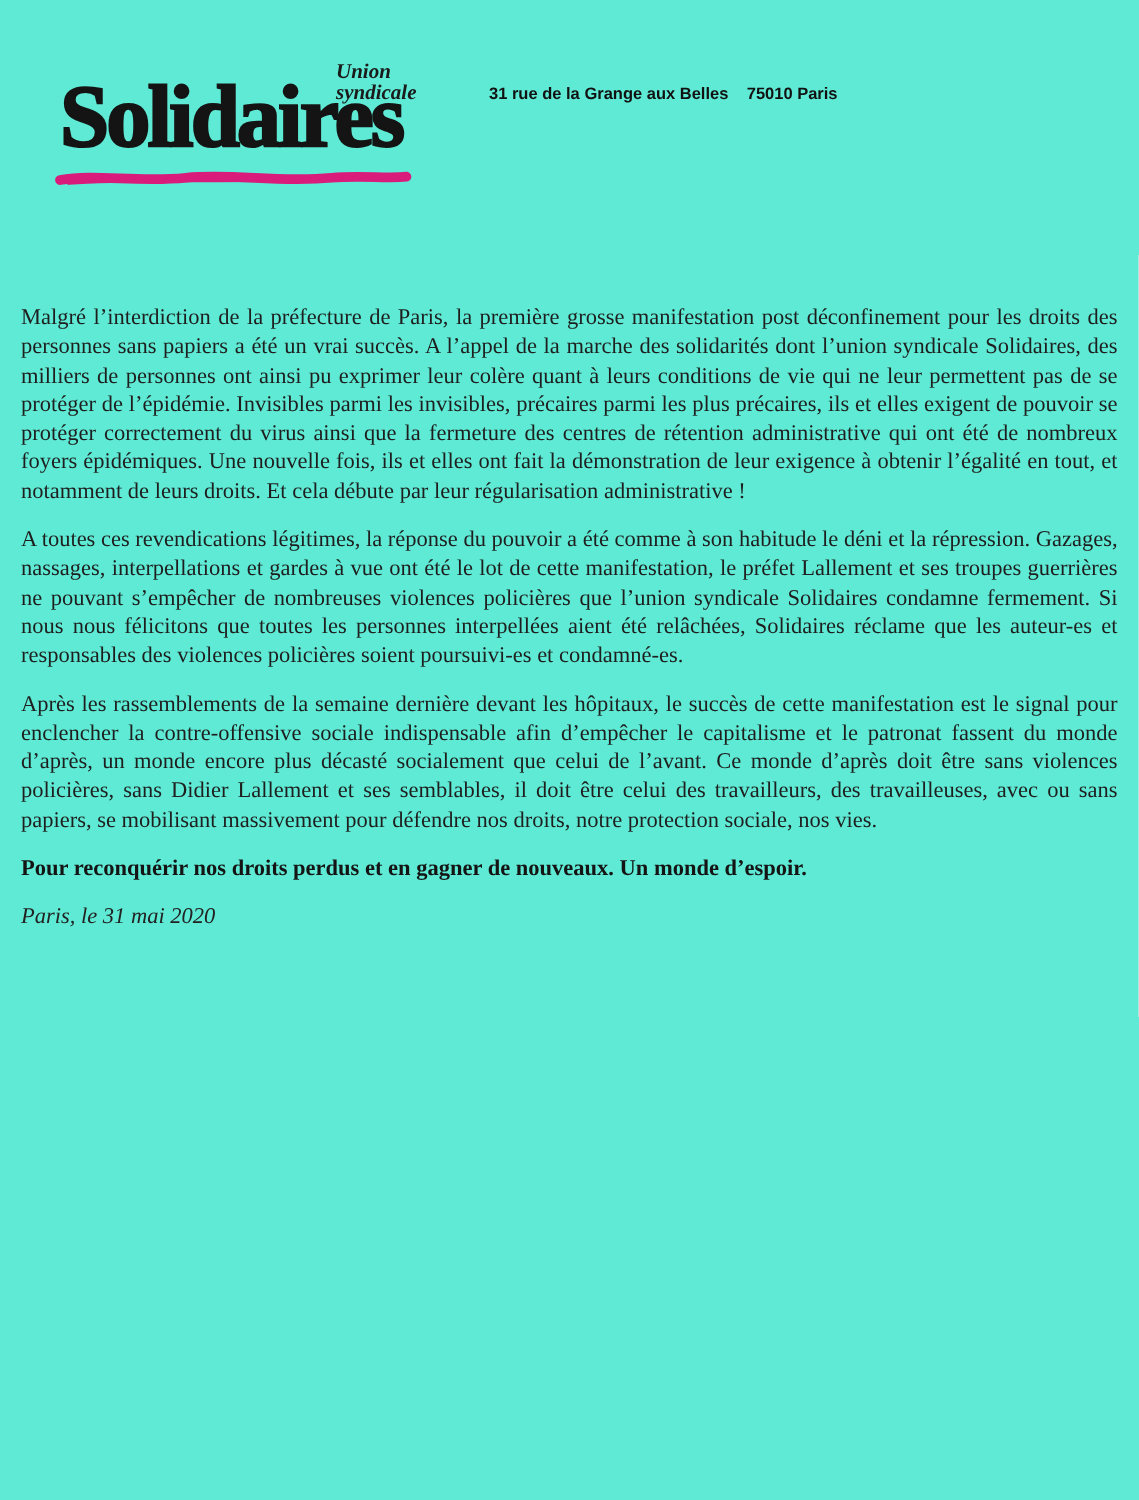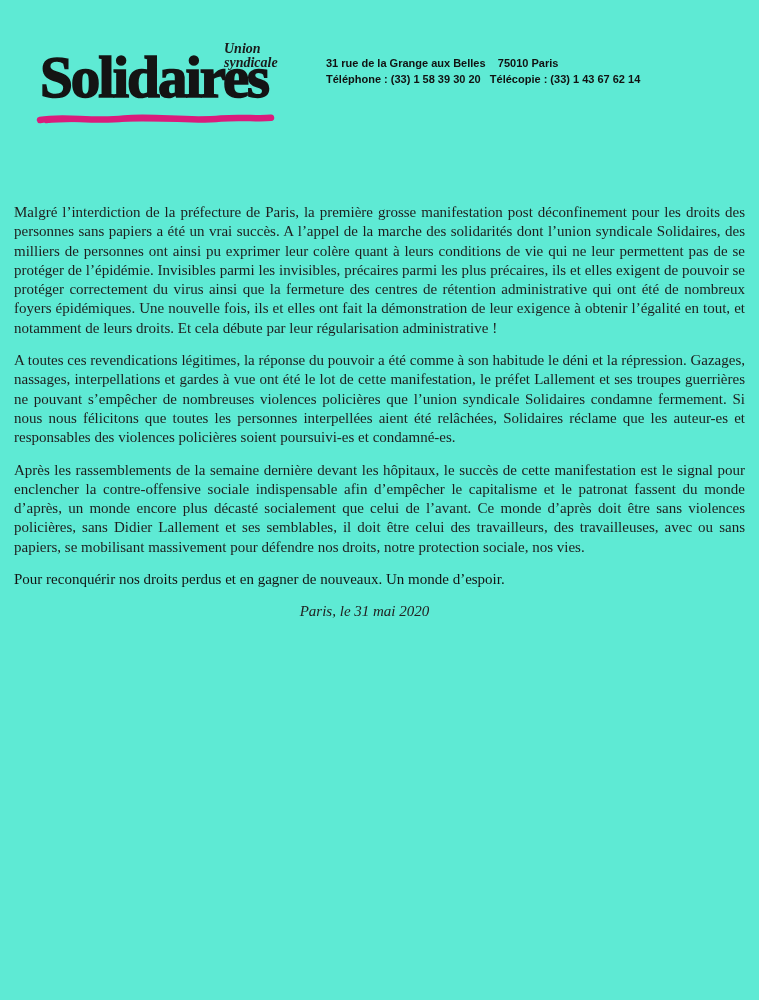--- a/index.html
+++ b/index.html
@@ -90,27 +90,27 @@
     top: 203px;
     width: 731px;
     font-family: "Liberation Serif", serif;
     font-size: 15px;
     line-height: 19.3px;
     text-align: justify;
     color: #1e1e1e;
   }
   .doc-body p { margin: 0 0 13px 0; }
   .emphasis-line {
-    font-weight: normal;
+    font-weight: bold;
     text-align: left;
     color: #141414;
   }
   .dateline {
     margin-top: 13px;
-    text-align: center;
+    text-align: left;
     font-style: italic;
     padding-right: 30px;
     color: #222222;
   }
 </style>
 </head>
 <body>
 
 <div class="page">
 
@@ -118,21 +118,20 @@
     <div class="logo-wordmark">Solidaires</div>
     <div class="logo-union">Union
 syndicale</div>
     <svg class="logo-underline" viewBox="0 0 240 16" aria-hidden="true">
       <path d="M4 9 C 28 4.5, 55 11, 88 7.5 C 120 4.5, 150 11, 185 7.5 C 205 5.8, 222 8.2, 235 6.8" fill="none" stroke="#d91c7c" stroke-width="6.5" stroke-linecap="round"></path>
       <path d="M10 10.5 C 50 7, 110 10, 170 8 C 195 7.2, 215 8, 228 7.2" fill="none" stroke="#d91c7c" stroke-width="3.5" stroke-linecap="round"></path>
     </svg>
 
     <div class="contact-block">
       <div class="contact-line">31 rue de la Grange aux Belles    75010 Paris</div>
-      <div class="contact-line">Téléphone : (33) 1 58 39 30 20   Télécopie : (33) 1 43 67 62 14</div>
     </div>
   </div>
 
 
   <div class="doc-body">
     <p>Malgré l’interdiction de la préfecture de Paris, la première grosse manifestation post déconfinement pour les droits des personnes sans papiers a été un vrai succès. A l’appel de la marche des solidarités dont l’union syndicale Solidaires, des milliers de personnes ont ainsi pu exprimer leur colère quant à leurs conditions de vie qui ne leur permettent pas de se protéger de l’épidémie. Invisibles parmi les invisibles, précaires parmi les plus précaires, ils et elles exigent de pouvoir se protéger correctement du virus ainsi que la fermeture des centres de rétention administrative qui ont été de nombreux foyers épidémiques. Une nouvelle fois, ils et elles ont fait la démonstration de leur exigence à obtenir l’égalité en tout, et notamment de leurs droits. Et cela débute par leur régularisation administrative !</p>
     <p>A toutes ces revendications légitimes, la réponse du pouvoir a été comme à son habitude le déni et la répression. Gazages, nassages, interpellations et gardes à vue ont été le lot de cette manifestation, le préfet Lallement et ses troupes guerrières ne pouvant s’empêcher de nombreuses violences policières que l’union syndicale Solidaires condamne fermement. Si nous nous félicitons que toutes les personnes interpellées aient été relâchées, Solidaires réclame que les auteur-es et responsables des violences policières soient poursuivi-es et condamné-es.</p>
     <p>Après les rassemblements de la semaine dernière devant les hôpitaux, le succès de cette manifestation est le signal pour enclencher la contre-offensive sociale indispensable afin d’empêcher le capitalisme et le patronat fassent du monde d’après, un monde encore plus décasté socialement que celui de l’avant. Ce monde d’après doit être sans violences policières, sans Didier Lallement et ses semblables, il doit être celui des travailleurs, des travailleuses, avec ou sans papiers, se mobilisant massivement pour défendre nos droits, notre protection sociale, nos vies.</p>
     <p class="emphasis-line">Pour reconquérir nos droits perdus et en gagner de nouveaux. Un monde d’espoir.</p>
     <p class="dateline">Paris, le 31 mai 2020</p>

